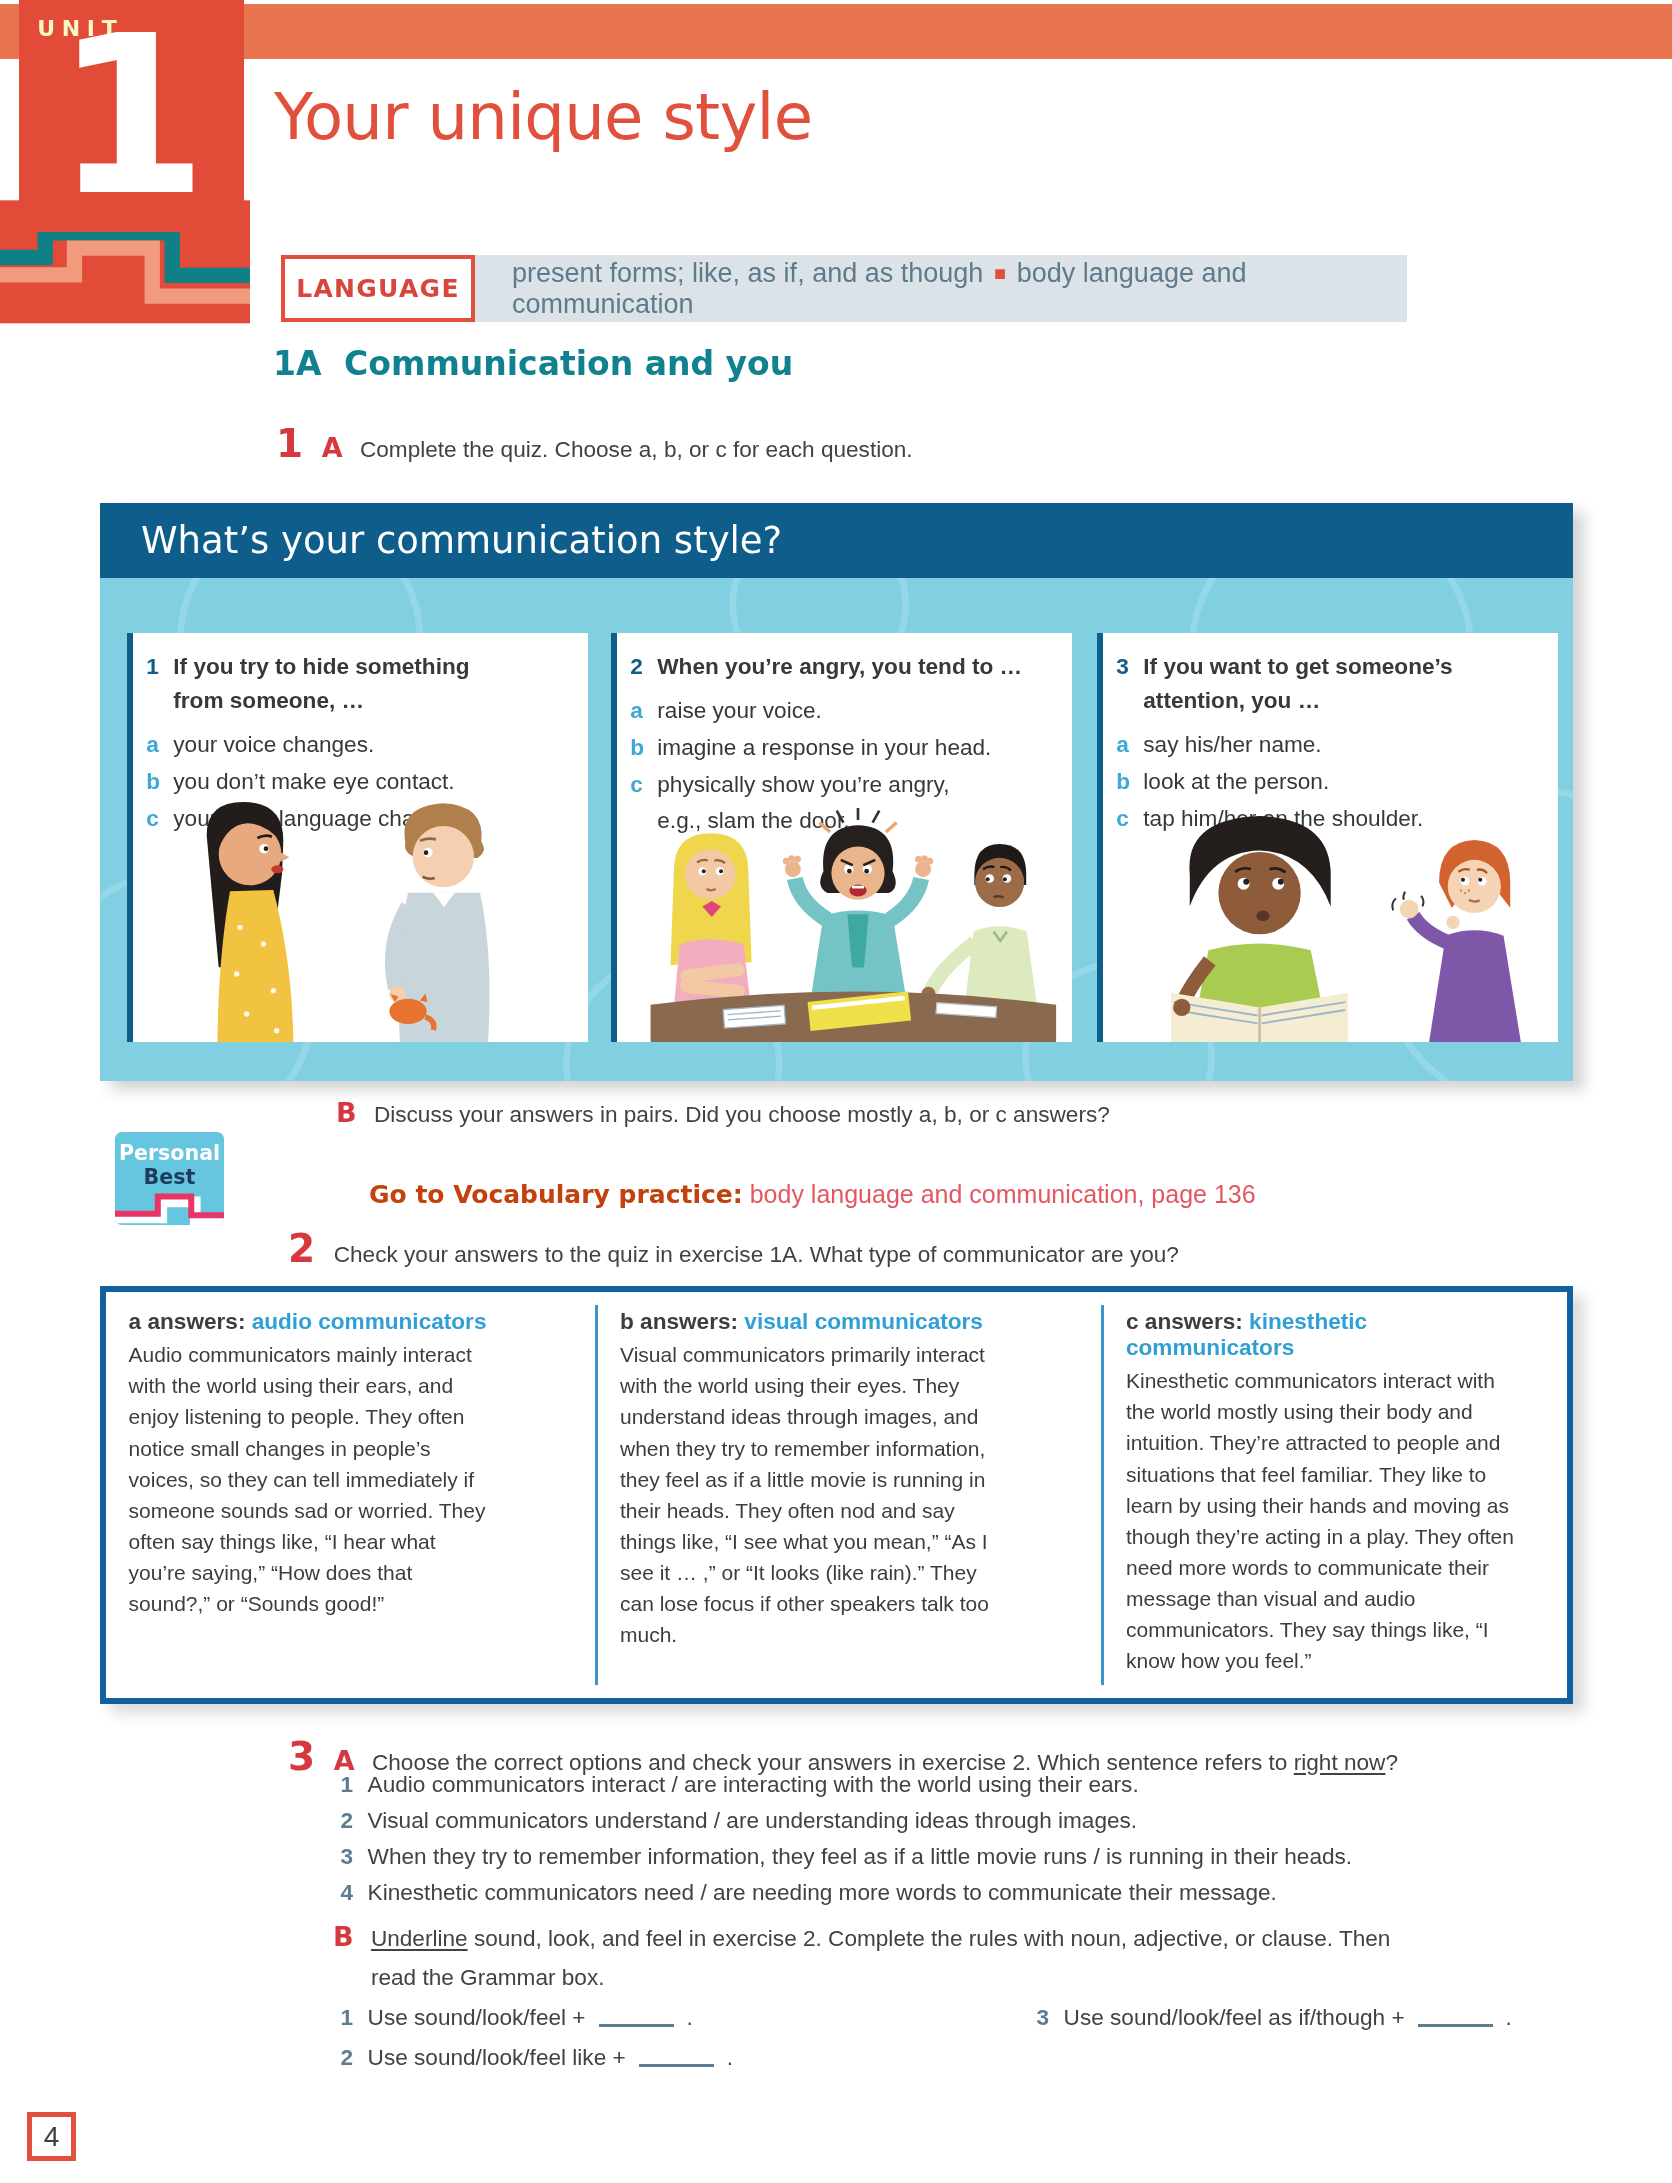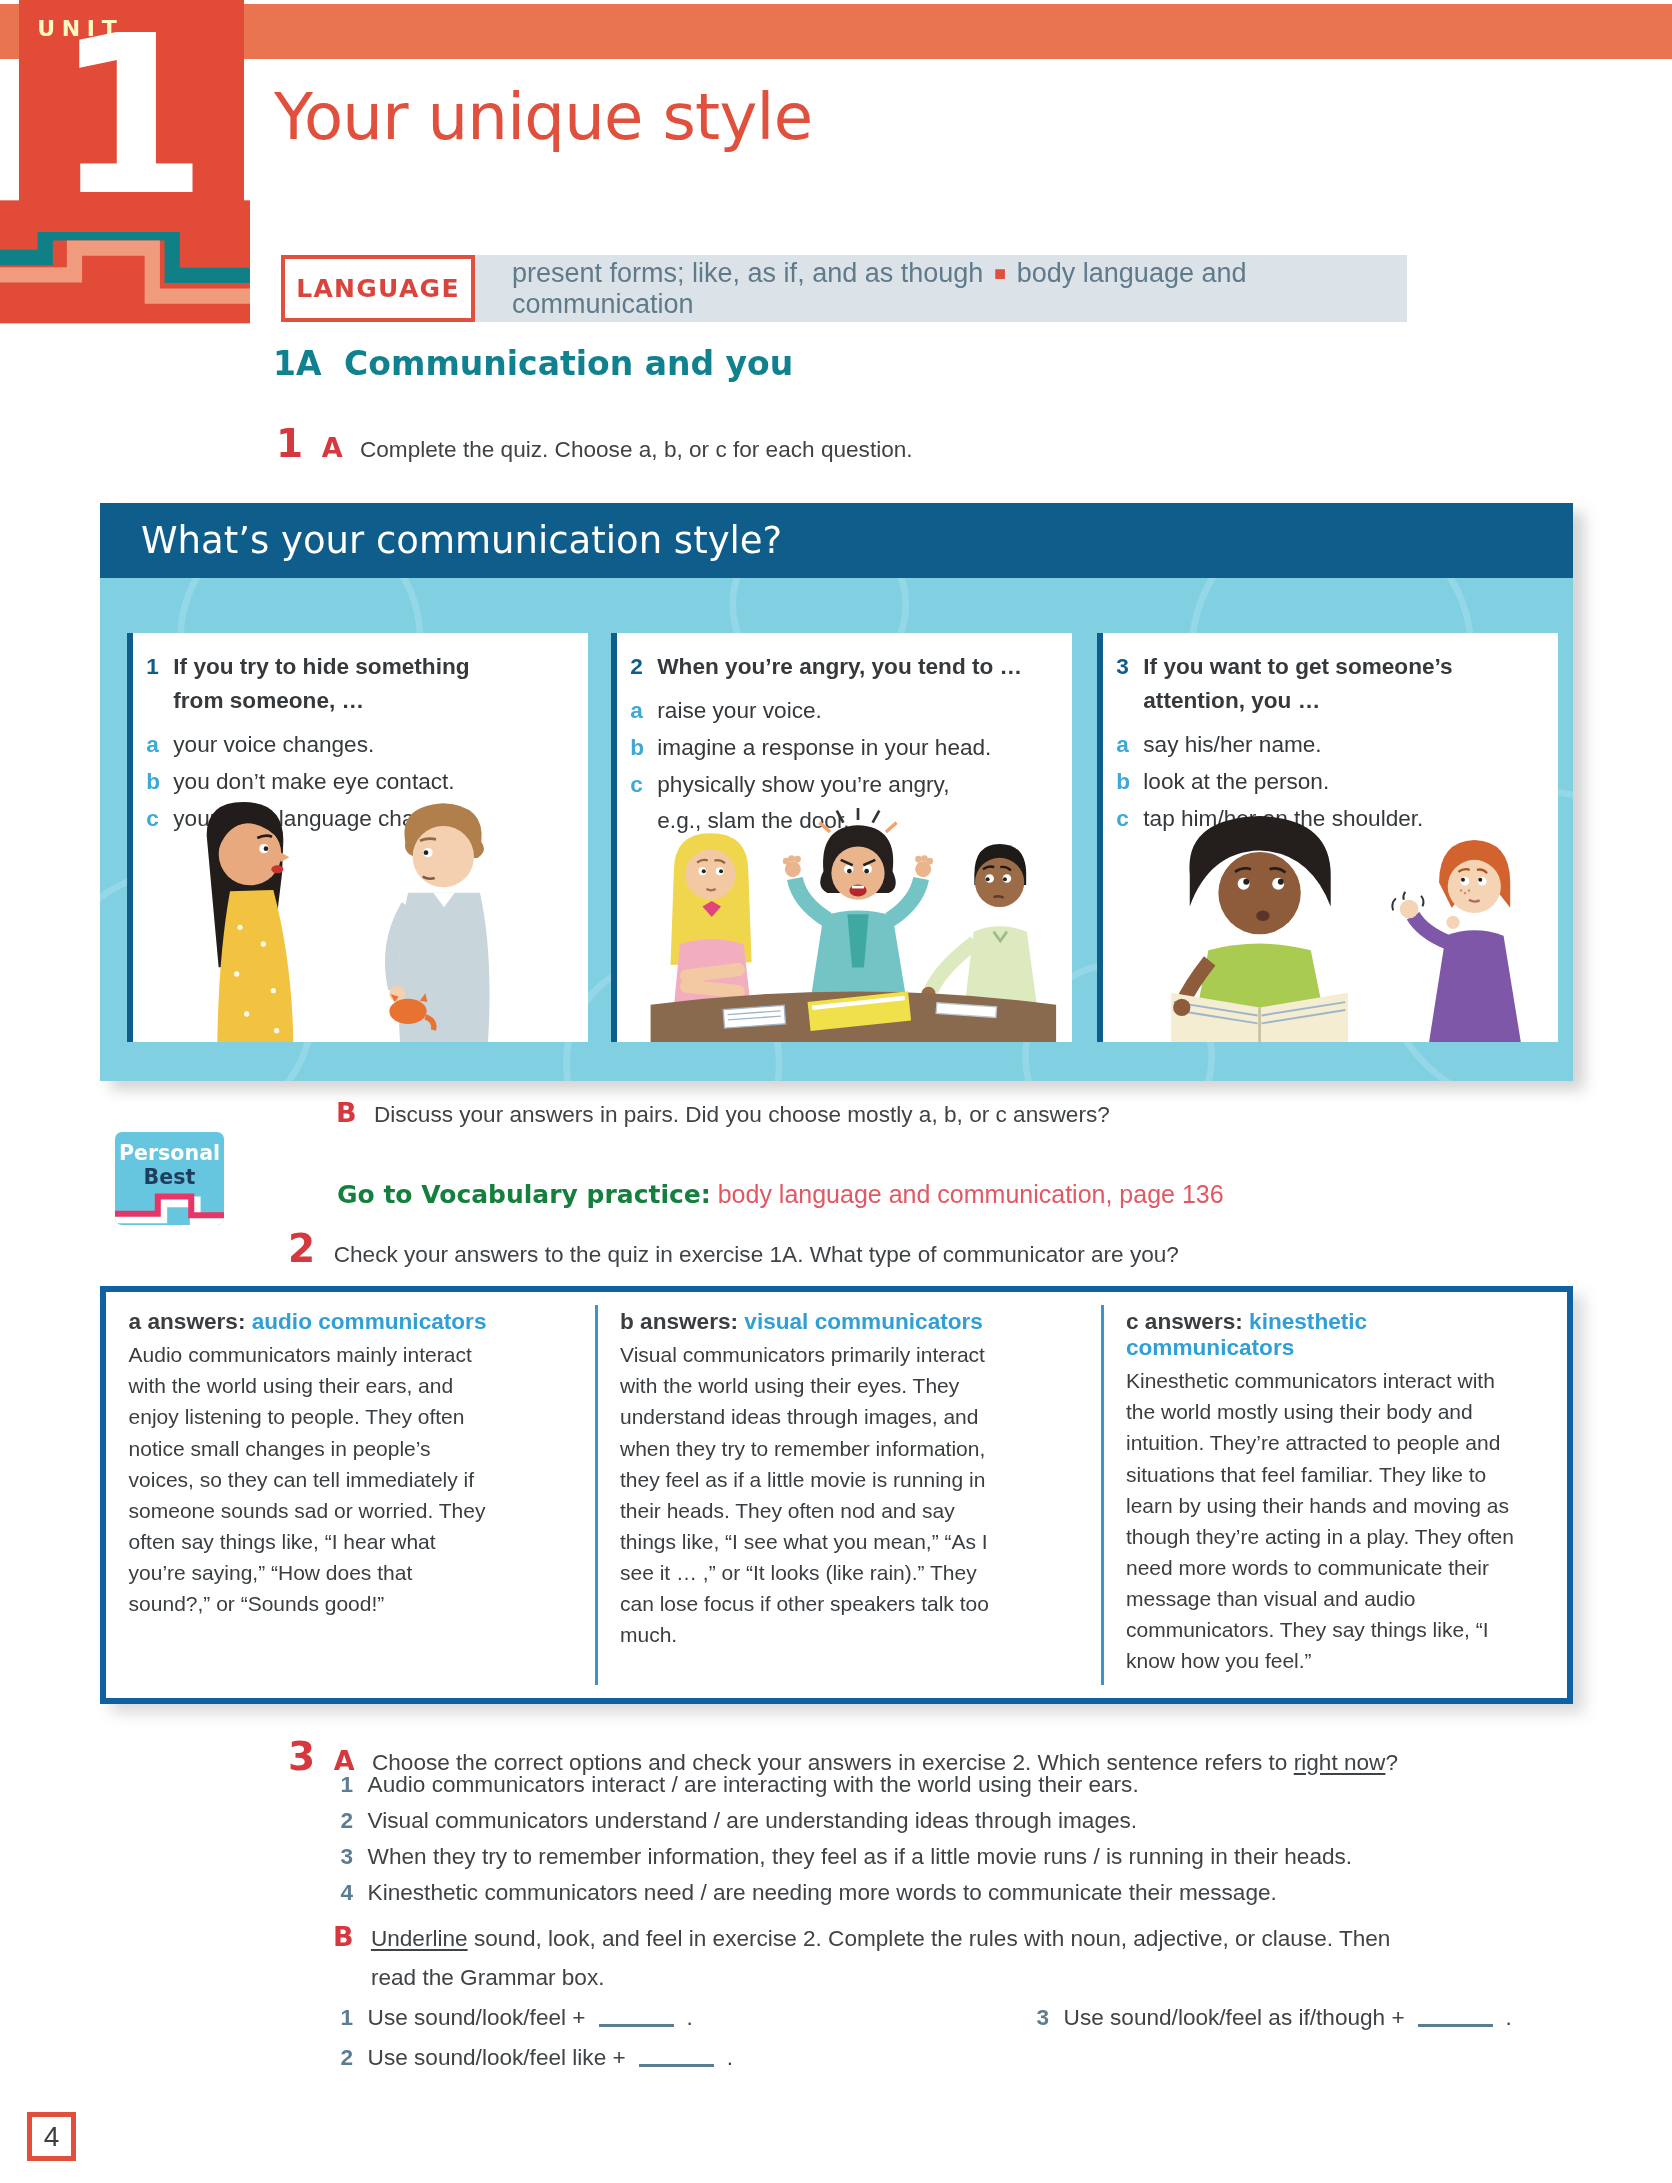--- a/index.html
+++ b/index.html
@@ -51,21 +51,21 @@
   .optletter{width:27px;flex:none;font-weight:bold;color:#3FA8D5;font-size:22.6px;line-height:1.62;}
   .opttext{color:#35393c;font-size:22.6px;line-height:1.62;white-space:pre-line;}
   .ill{position:absolute;left:6.7px;right:0;bottom:0;}
 
   
   .pb-badge{left:115px;top:1132px;width:109px;height:93px;background:#67C6DF;border-radius:7px;text-align:center;overflow:hidden;}
   .pb-badge .l1{display:block;margin-top:9.3px;color:#fff;font-weight:bold;font-size:20.6px;}
   .pb-badge .l2{display:block;color:#1E3D5C;font-weight:bold;font-size:20.6px;}
 
   .vocab{left:337px;top:1180px;font-size:25px;}
-  .vocab .lead{font-family:"DejaVu Sans",sans-serif;font-weight:bold;color:#15803d;}
+  .vocab .lead{font-family:"DejaVu Sans",sans-serif;font-weight:bold;color:#c2410c;margin-left:32px;}
   .vocab .rest{color:#E25762;}
 
   
   .answers-box{left:100px;top:1286px;width:1473px;height:418px;background:#fff;border:6.7px solid #1160A0;box-sizing:border-box;box-shadow:10.7px 9.3px 13.3px rgba(110,110,110,.25);}
   .acol{position:absolute;top:17.3px;}
   .acol .head{font-size:22.6px;font-weight:bold;color:#3a3e41;}
   .acol .head .type{color:#2F9FD6;}
   .acol .body{margin-top:4px;font-size:21px;line-height:1.48;color:#3a3e41;}
   .divider{position:absolute;top:13.3px;bottom:13.3px;width:2.7px;background:#3E93CC;}
 

